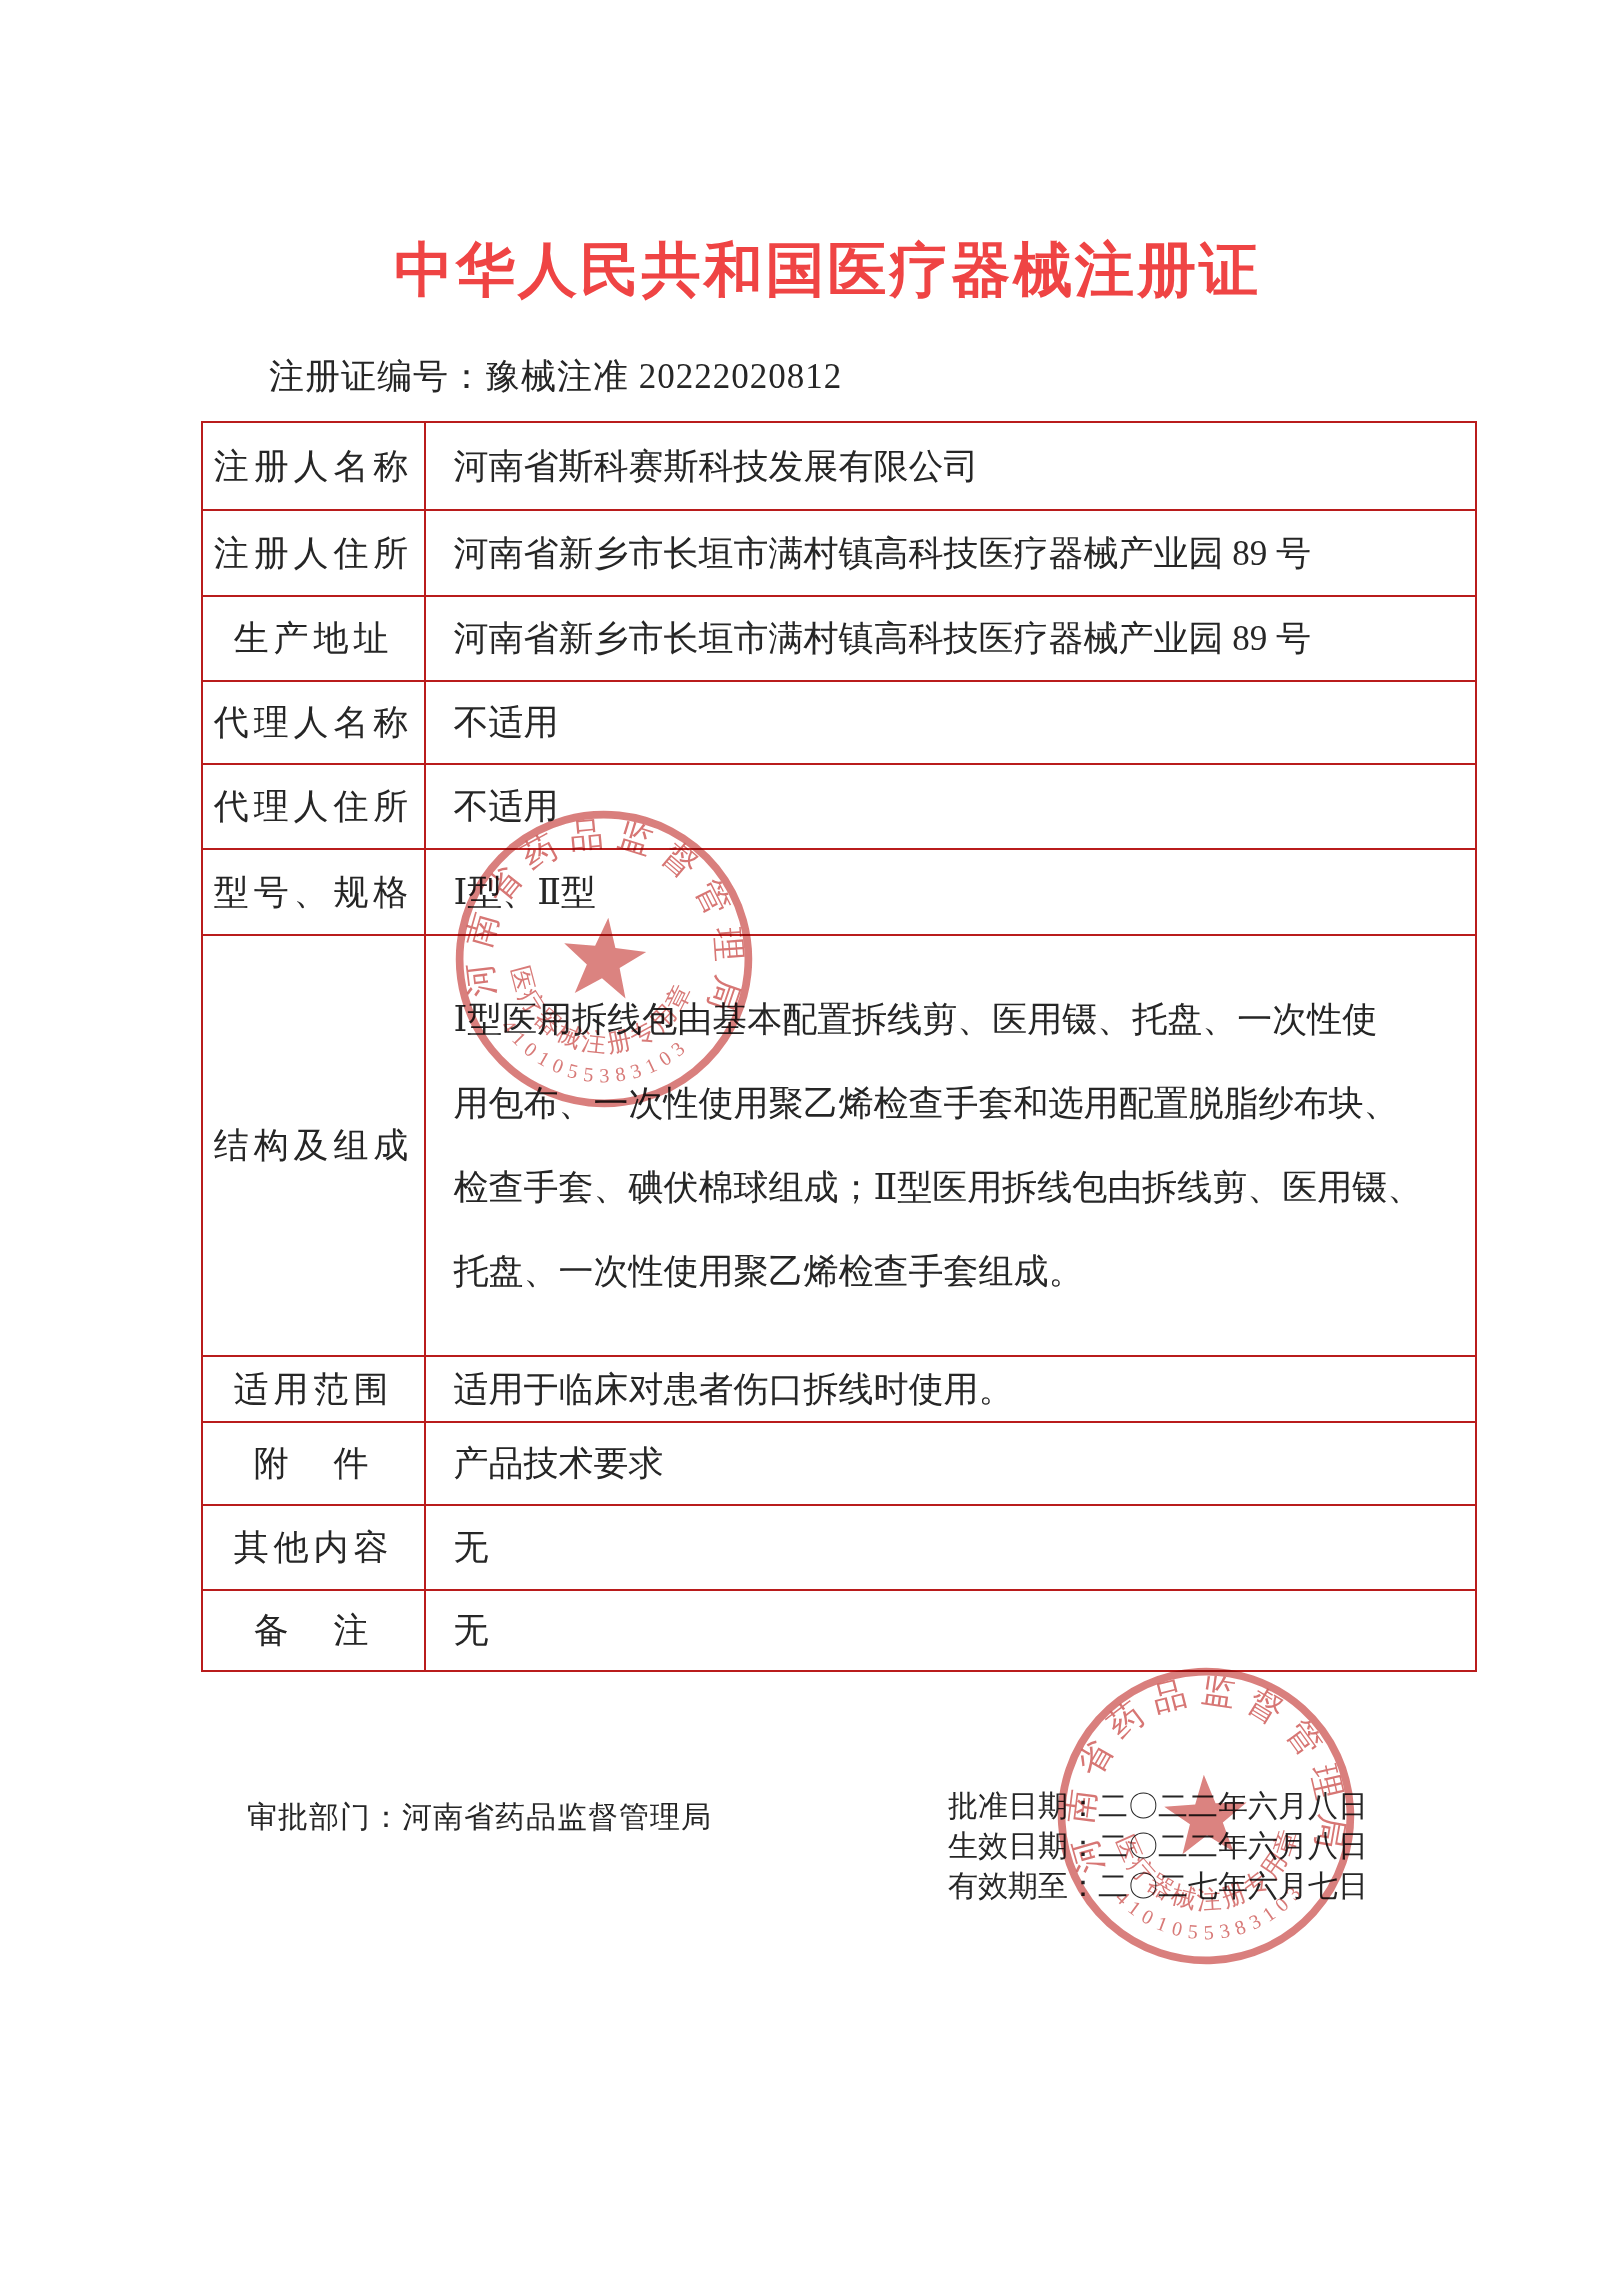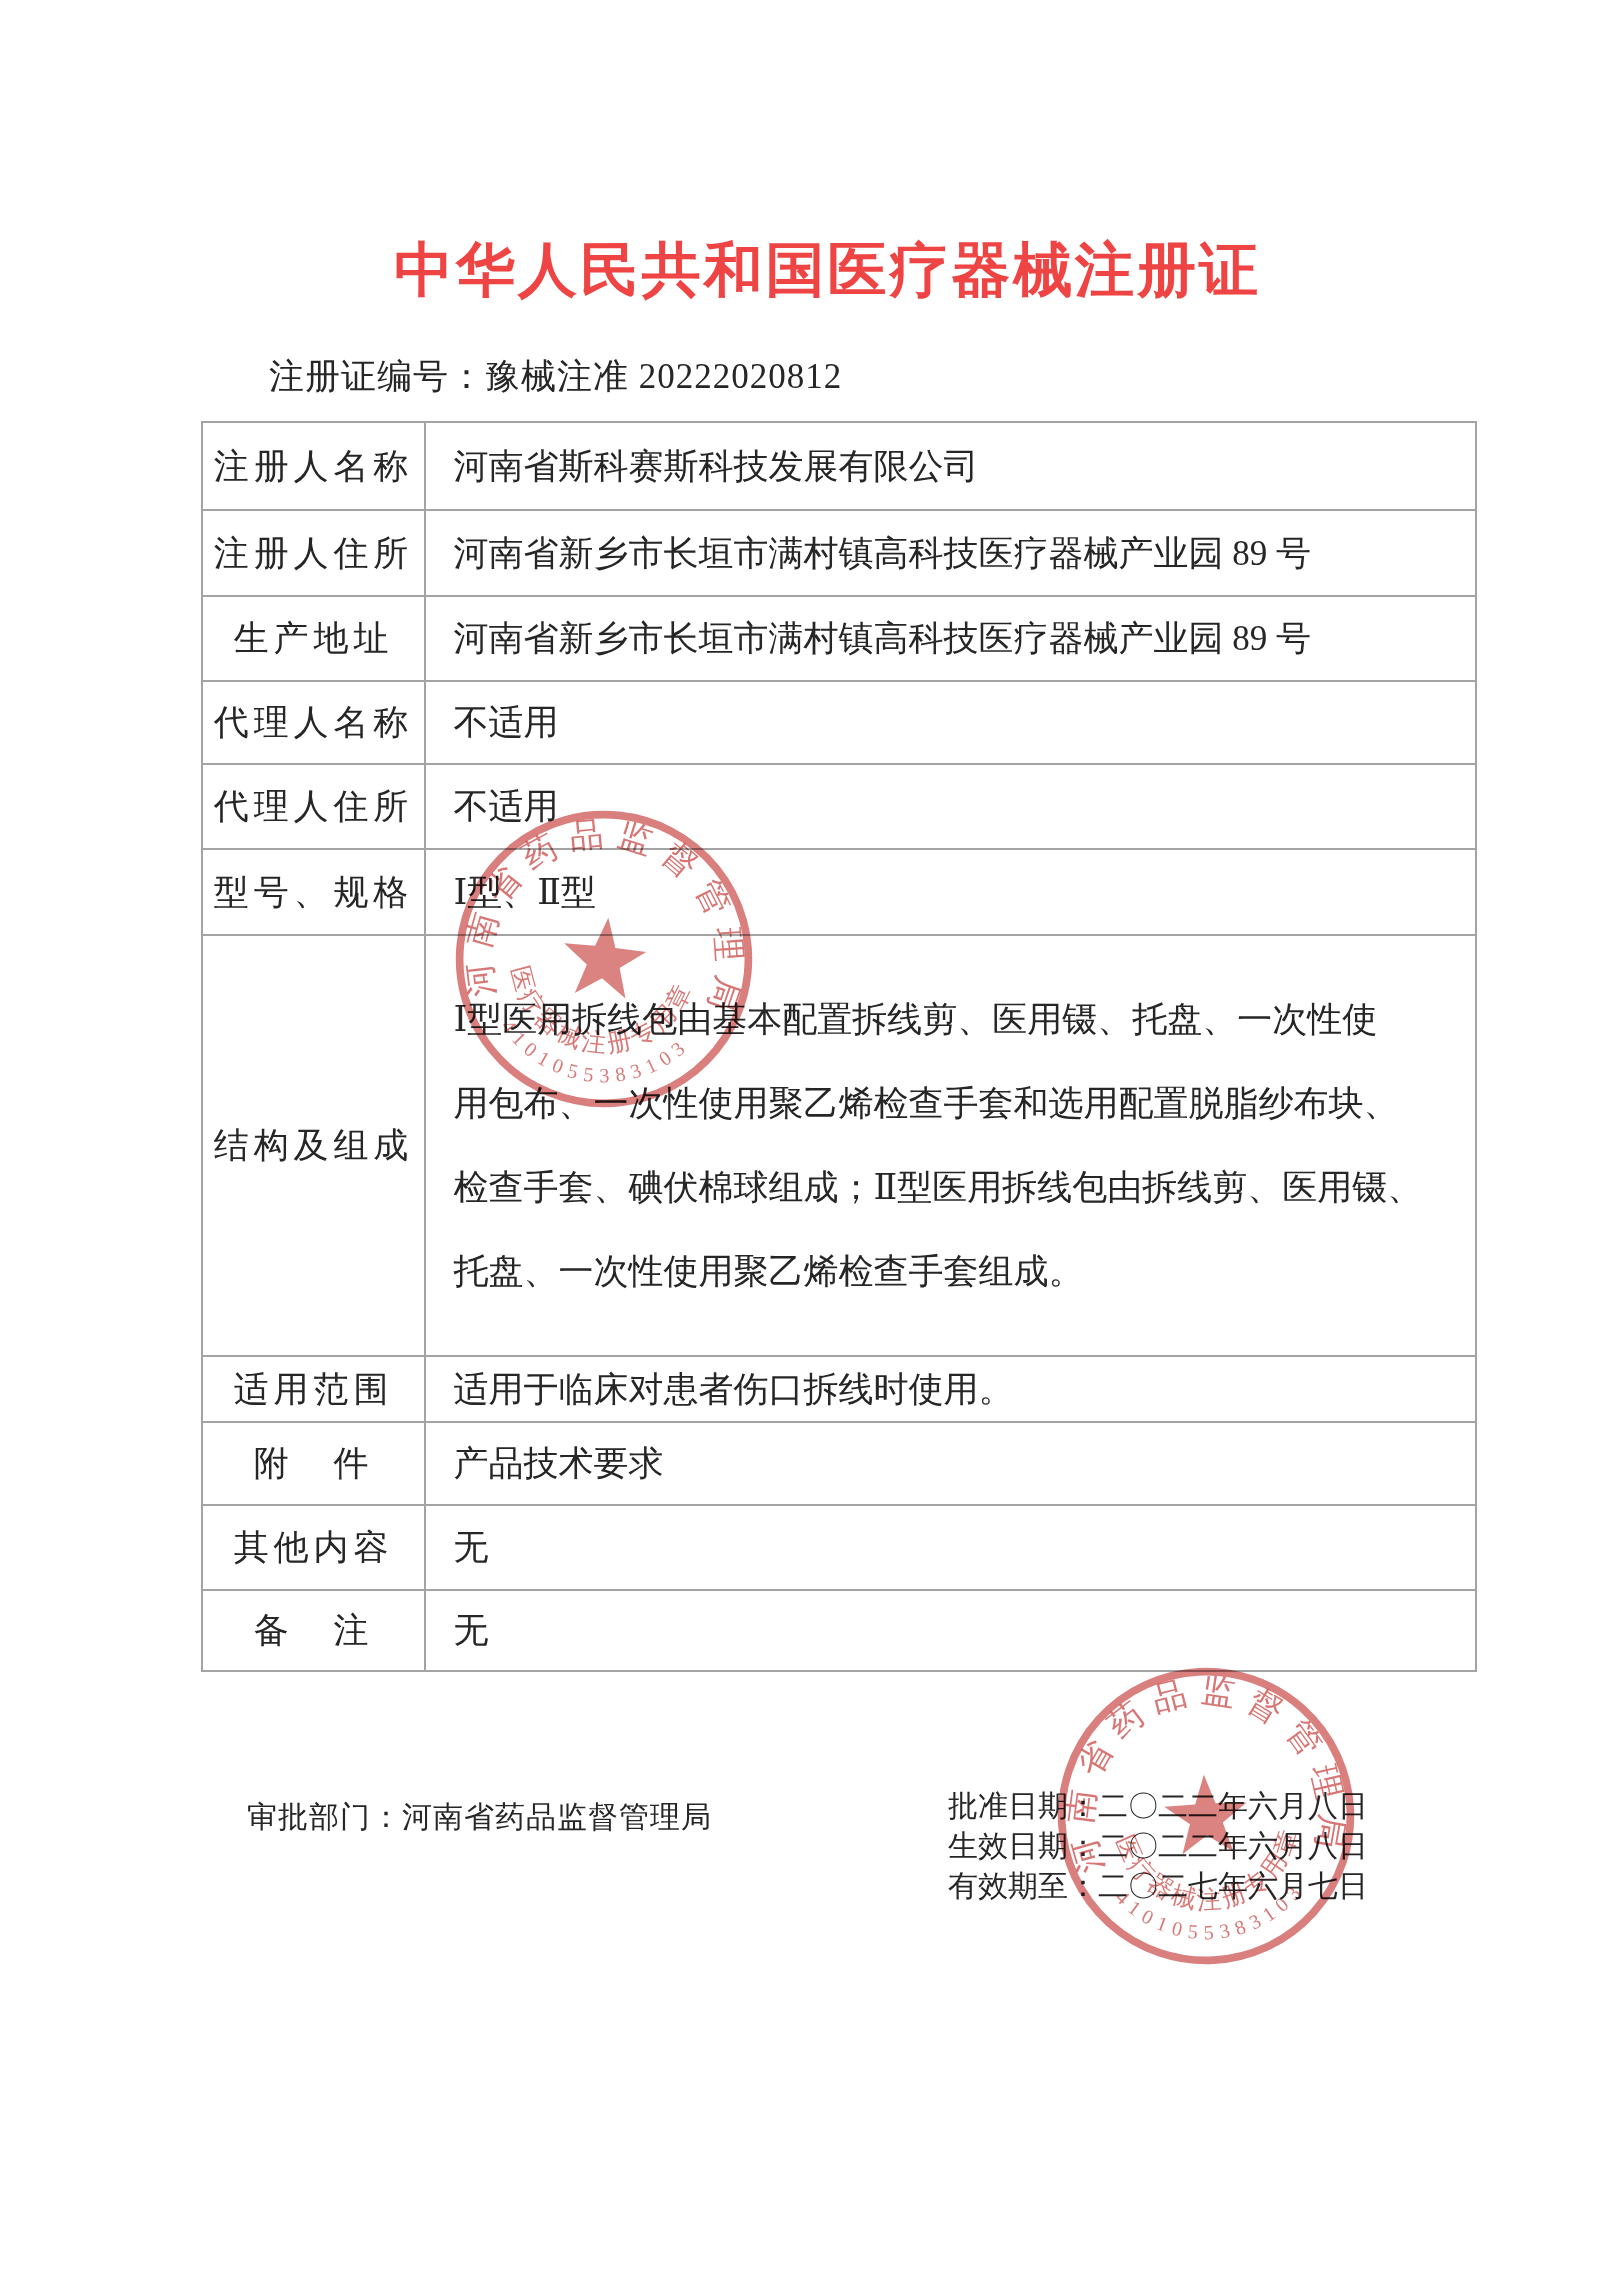--- a/index.html
+++ b/index.html
@@ -22,21 +22,21 @@
     position:absolute;left:269px;top:353px;
     font-size:35px;letter-spacing:1px;
   }
   table.cert{
     position:absolute;left:201px;top:421px;
     width:1276px;
     border-collapse:collapse;table-layout:fixed;
   }
   table.cert col.c-label{width:223px;}
   table.cert td{
-    border:2px solid #a3a3a3;
+    border:2px solid #b91c1c;
     font-size:35px;
     vertical-align:middle;
     overflow:hidden;
   }
   td.lbl{text-align:center;letter-spacing:4.9px;}
   td.val{padding-left:27.4px;padding-right:15.7px;white-space:pre-line;}
   tr.h90{height:88px;}
   tr.h88{height:86px;}
   tr.h87{height:85px;}
   tr.h85{height:83px;}

